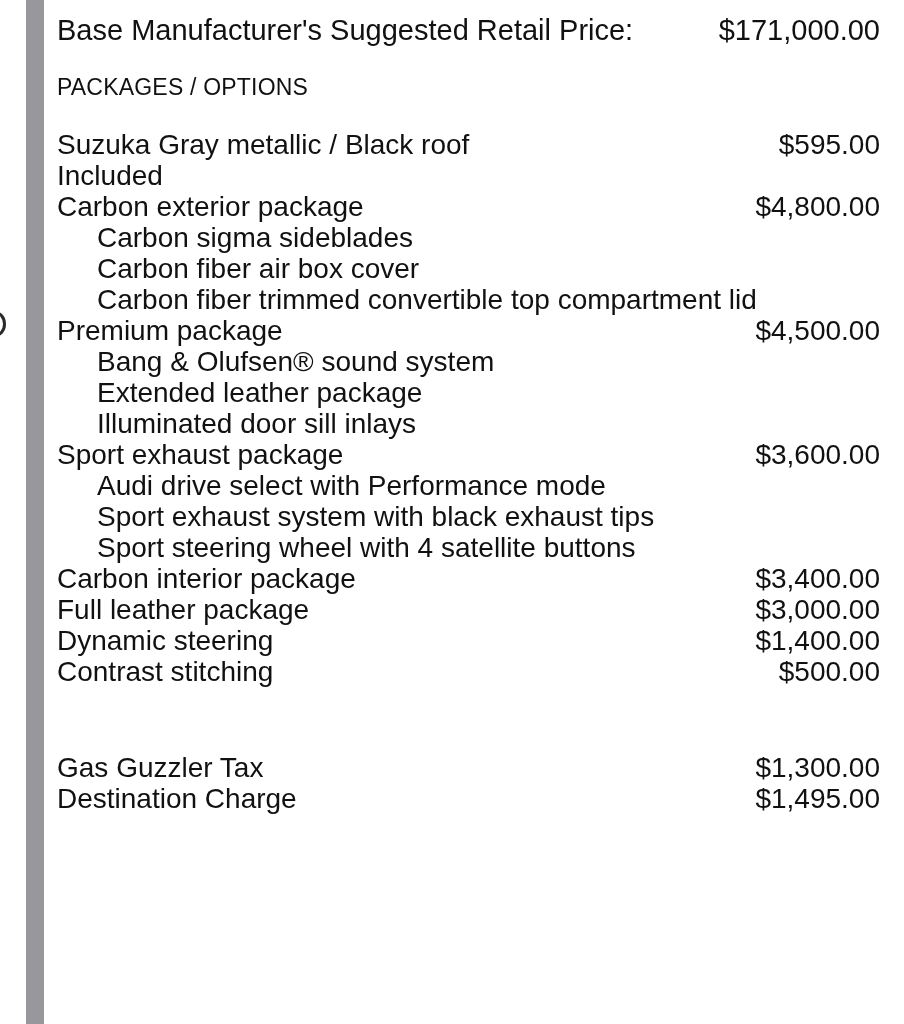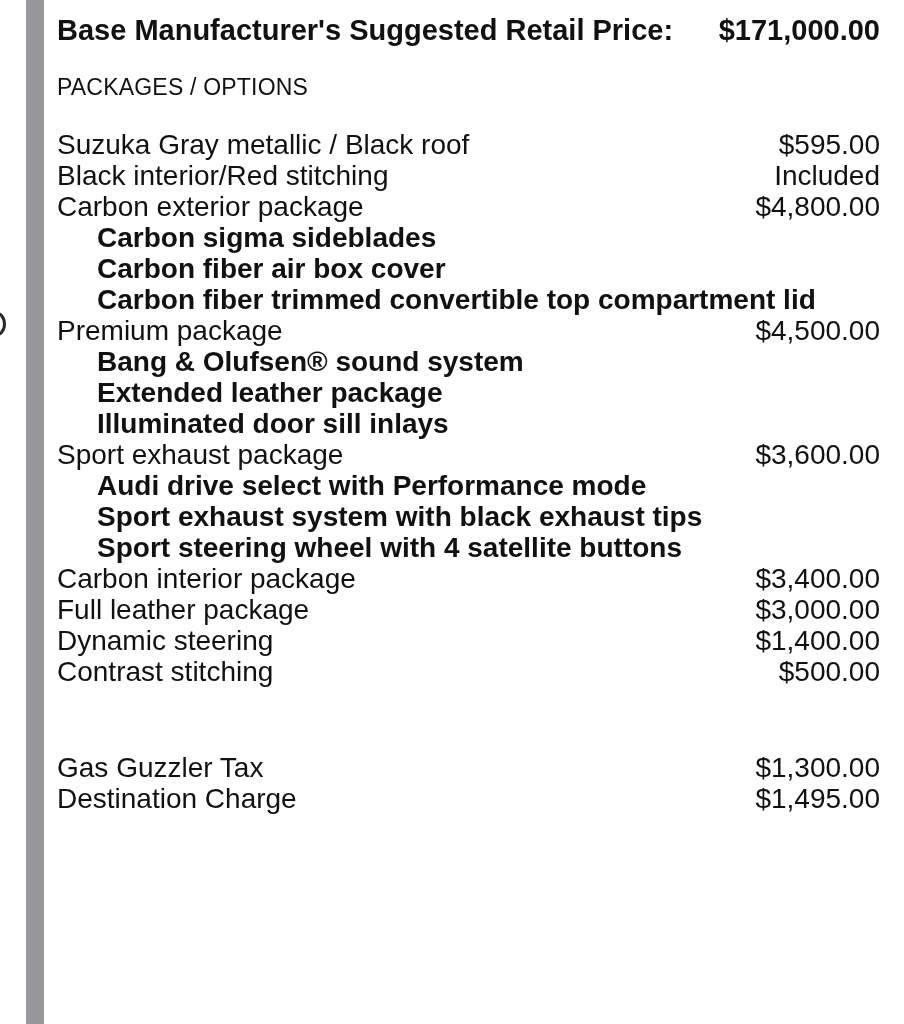--- a/index.html
+++ b/index.html
@@ -37,21 +37,21 @@
     top: 0;
   }
 
   .msrp-row {
     position: absolute;
     top: 13px; left: 0; right: 0;
     display: flex;
     justify-content: space-between;
     align-items: flex-start;
     font-size: 29px;
-    font-weight: bold;
+    font-weight: normal;
     line-height: 34px;
     white-space: nowrap;
   }
 
   .section-title {
     position: absolute;
     top: 74px; left: 0;
     font-size: 23px;
     font-weight: normal;
     line-height: 27px;
@@ -66,21 +66,21 @@
     display: flex;
     justify-content: space-between;
     align-items: baseline;
     font-size: 28px;
     line-height: 31px;
     height: 31px;
     white-space: nowrap;
   }
   .row .label { text-align: center; }
   .row .price { text-align: left; }
-  .row.indent .label { padding-left: 40px; font-weight: bold; }
+  .row.indent .label { padding-left: 40px; }
 </style>
 </head>
 <body>
 
 <div class="page">
 
   <div class="left-bar"></div>
 
   <div class="partial-glyph"></div>
 
@@ -93,21 +93,20 @@
 
     <div class="section-title">PACKAGES / OPTIONS</div>
 
     <div class="list options-list" id="options-list">
 
     <div class="row">
           <span class="label">Suzuka Gray metallic / Black roof</span>
           <span class="price">$595.00</span>
         </div>
         <div class="row">
-          <span class="label">Black interior/Red stitching</span>
           <span class="price">Included</span>
         </div>
         <div class="row">
           <span class="label">Carbon exterior package</span>
           <span class="price">$4,800.00</span>
         </div>
         <div class="row indent">
           <span class="label">Carbon sigma sideblades</span>
           <span class="price"></span>
         </div>

